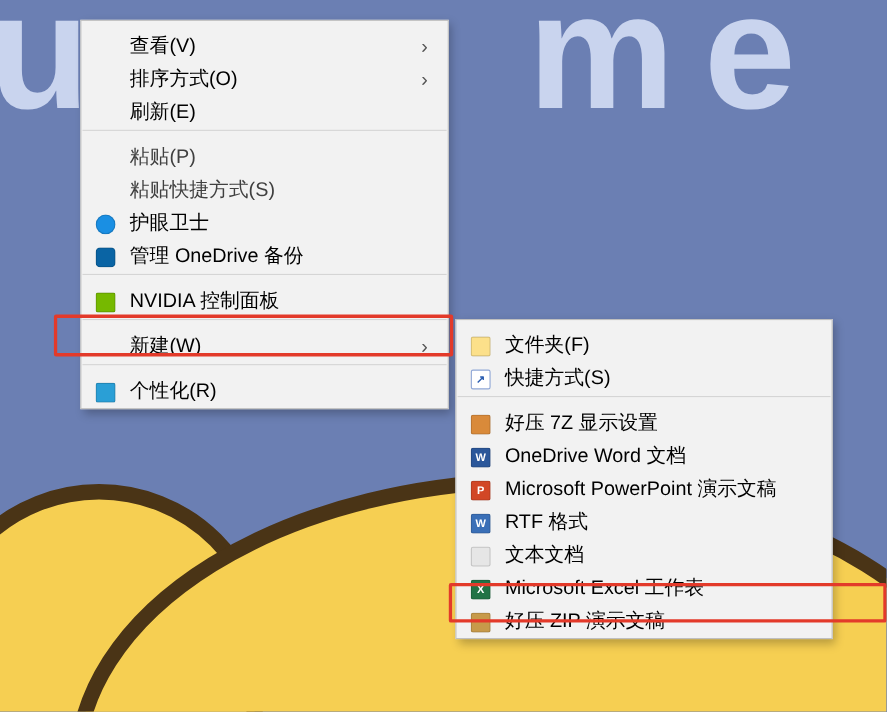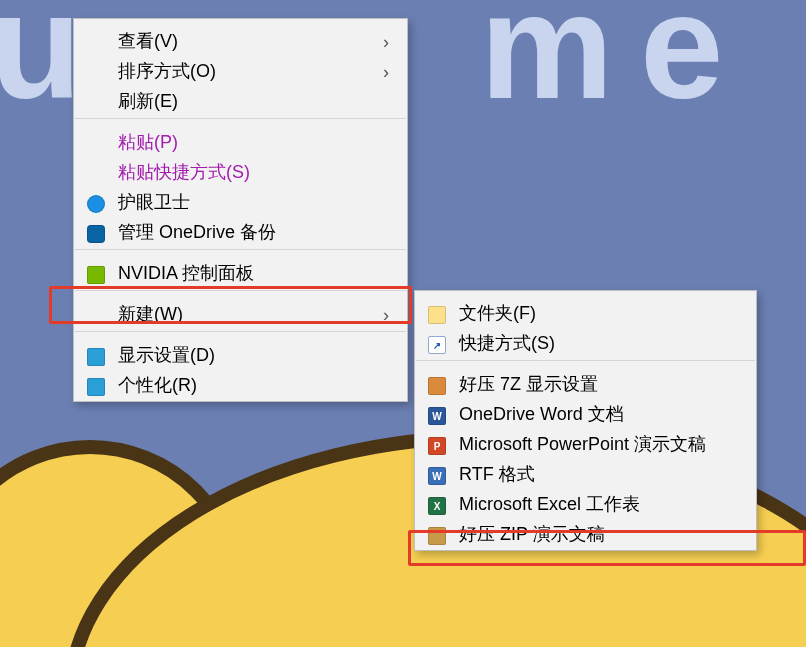--- a/index.html
+++ b/index.html
@@ -44,21 +44,21 @@
     padding: 4px 0;
   }
   .item {
     display: flex;
     align-items: flex-end;
     height: 30px;
     padding: 0 18px 0 12px;
     position: relative;
     white-space: nowrap;
   }
-  .item.disabled { color: #a21caf; }
+  .item.disabled { color: #404040; }
   .icon {
     width: 20px; height: 20px;
     margin-right: 12px;
     flex-shrink: 0;
     display: flex; align-items: center; justify-content: center;
   }
   .spacer-noicon { width: 32px; flex-shrink: 0; }
   .label { flex: 1; font-size: 18px; }
   .arrow {
     margin-left: 24px;
@@ -177,26 +177,20 @@
   <div class="item">
     <span class="spacer-noicon"></span>
     <span class="label">新建(W)</span>
     <span class="arrow">›</span>
   </div>
 
   <div class="sep"></div>
 
   <div class="item">
     <span class="icon">
-        <span class="fi fi-display"></span>
-      </span>
-    <span class="label">显示设置(D)</span>
-  </div>
-  <div class="item">
-    <span class="icon">
         <span class="fi fi-personalize"></span>
       </span>
     <span class="label">个性化(R)</span>
   </div>
 </div>
 
 <div id="menu2" class="ctx">
   <div class="item">
     <span class="icon">
         <span class="fi fi-folder"></span>
@@ -228,20 +222,26 @@
     <span class="icon">
         <span class="fi fi-ppt">P</span>
       </span>
     <span class="label">Microsoft PowerPoint 演示文稿</span>
   </div>
   <div class="item">
     <span class="icon">
         <span class="fi fi-rtf">W</span>
       </span>
     <span class="label">RTF 格式</span>
+  </div>
+  <div class="item">
+    <span class="icon">
+        <span class="fi fi-txt"></span>
+      </span>
+    <span class="label">文本文档</span>
   </div>
   <div class="item">
     <span class="icon">
         <span class="fi fi-xls">X</span>
       </span>
     <span class="label">Microsoft Excel 工作表</span>
   </div>
   <div class="item">
     <span class="icon">
         <span class="fi fi-zip"></span>

